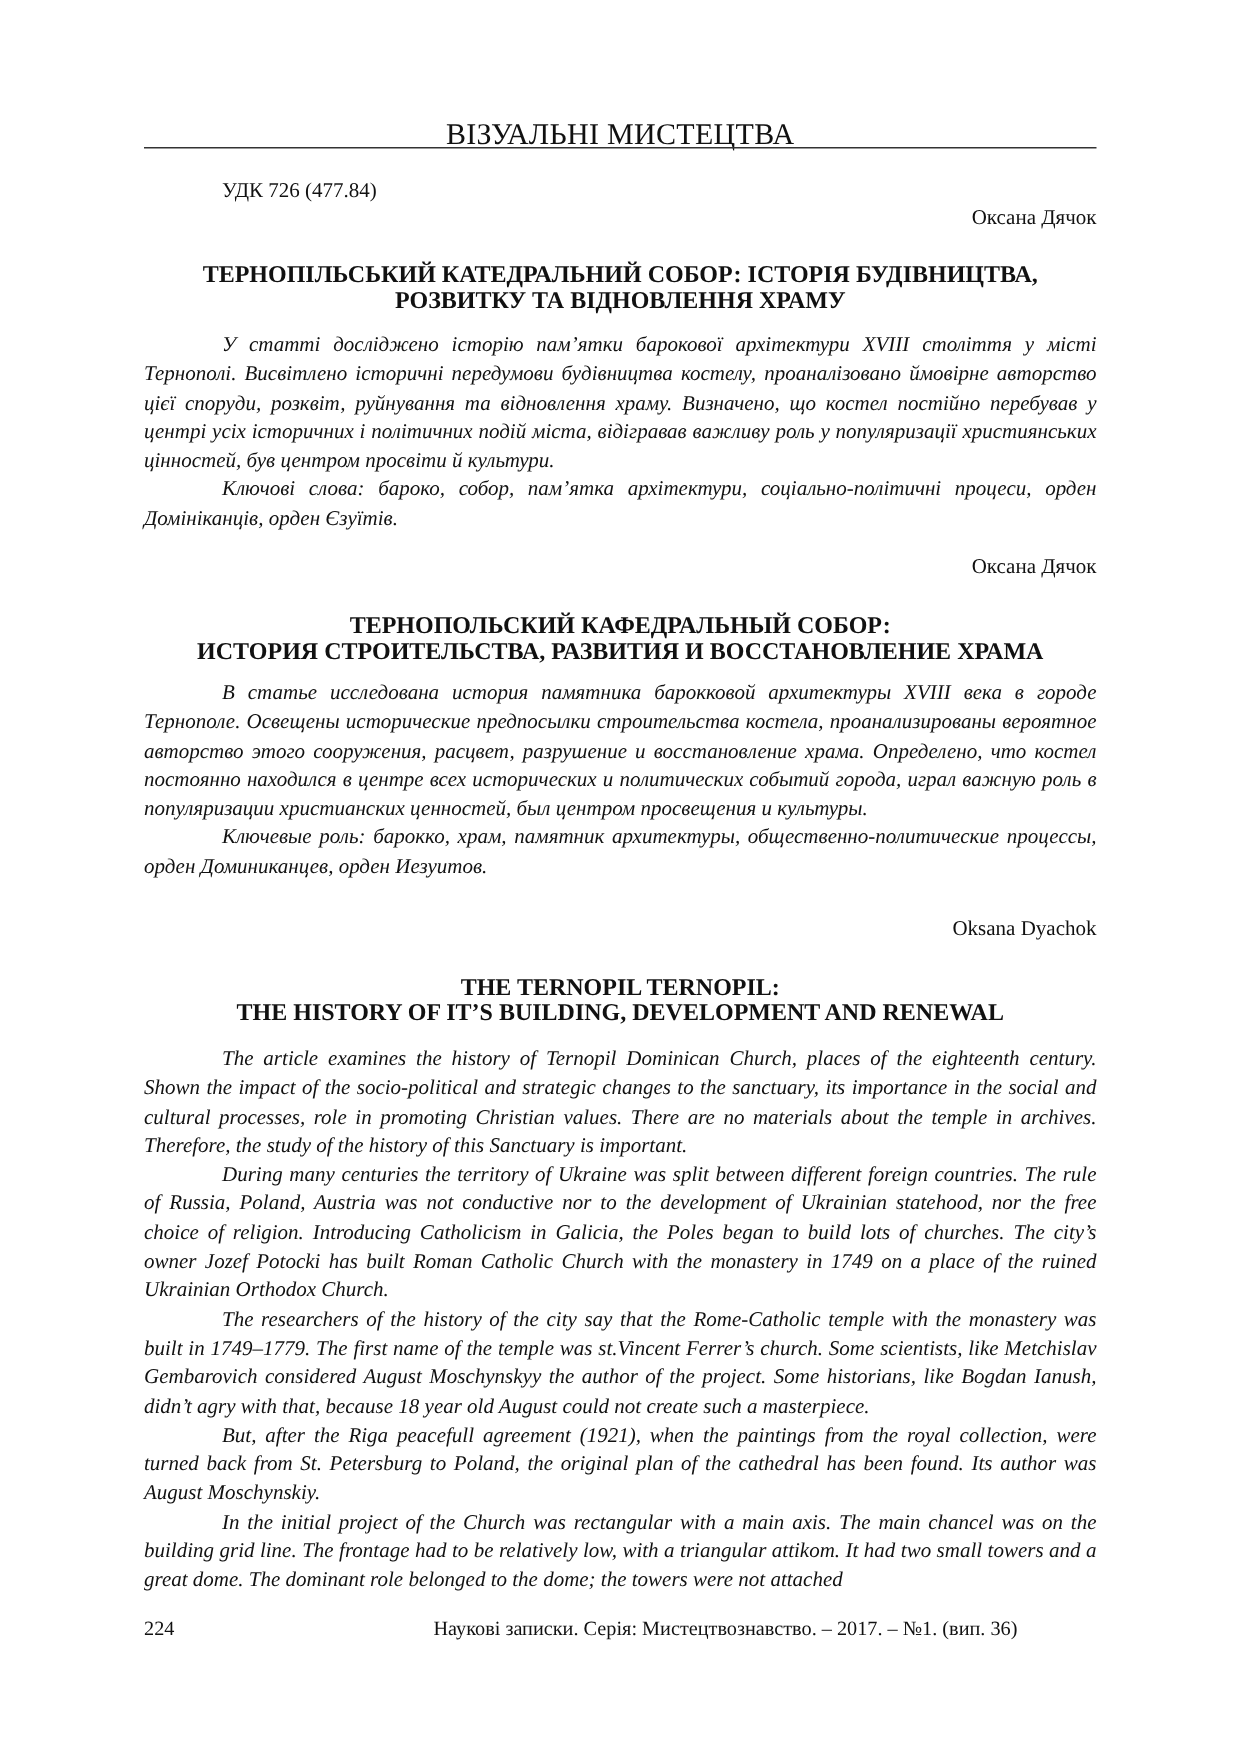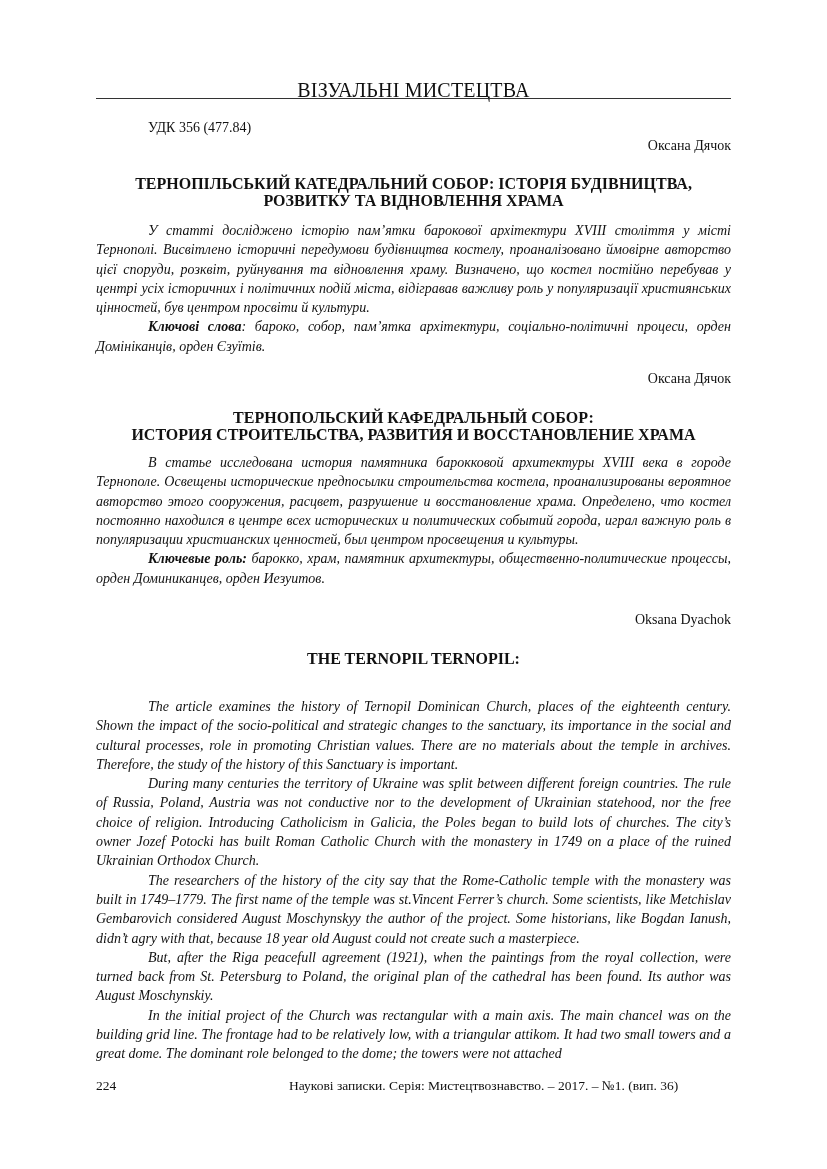--- a/index.html
+++ b/index.html
@@ -8,56 +8,57 @@
   .page { position:absolute; left:96px; top:0; width:635px; }
   .running-head { position:absolute; top:79px; left:0; width:635px; text-align:center;
                   font-size:20px; letter-spacing:0.2px; }
   .rule { position:absolute; top:98px; left:0; width:635px; height:0; border-top:1px solid #333; }
   .udk { position:absolute; top:120px; left:52px; font-size:14px; }
   .author { position:absolute; left:0; width:635px; text-align:right; font-size:14px; font-weight:normal; }
   .title { position:absolute; left:0; width:635px; text-align:center; font-size:16px; font-weight:bold; line-height:17px; }
   .abstract { position:absolute; left:0; width:635px; font-size:14px; font-style:italic;
               text-align:justify; line-height:19.3px; margin:0; }
   .abstract p { margin:0; text-indent:52px; text-align:justify; }
-  .kw-label { font-weight:bold; }
+  .kw-label { font-weight:normal; }
   .footer { position:absolute; top:1078px; left:0; width:635px; font-size:13.5px; }
   .footer .pnum { position:absolute; left:0; }
   .footer .journal { position:absolute; left:193px; white-space:nowrap; }
 </style>
 </head>
 <body>
 
 <div class="page">
   <div class="running-head">ВІЗУАЛЬНІ МИСТЕЦТВА</div>
   <div class="rule"></div>
-  <div class="udk">УДК 356 (477.84)</div>
+  <div class="udk">УДК 726 (477.84)</div>
 
   <div class="author" style="top:138px;">Оксана Дячок</div>
   <div class="title" style="top:175px;">
     <div>ТЕРНОПІЛЬСЬКИЙ КАТЕДРАЛЬНИЙ СОБОР: ІСТОРІЯ БУДІВНИЦТВА,</div>
-    <div>РОЗВИТКУ ТА ВІДНОВЛЕННЯ ХРАМА</div>
+    <div>РОЗВИТКУ ТА ВІДНОВЛЕННЯ ХРАМУ</div>
   </div>
   <div class="abstract" style="top:221px;">
     <p>У статті досліджено історію пам’ятки барокової архітектури XVIII століття у місті Тернополі. Висвітлено історичні передумови будівництва костелу, проаналізовано ймовірне авторство цієї споруди, розквіт, руйнування та відновлення храму. Визначено, що костел постійно перебував у центрі усіх історичних і політичних подій міста, відігравав важливу роль у популяризації християнських цінностей, був центром просвіти й культури.</p>
     <p><span class="kw-label">Ключові слова</span><span>: бароко, собор, пам’ятка архітектури, соціально-політичні процеси, орден Домініканців, орден Єзуїтів.</span></p>
   </div>
 
   <div class="author" style="top:371px;">Оксана Дячок</div>
   <div class="title" style="top:409px;">
     <div>ТЕРНОПОЛЬСКИЙ КАФЕДРАЛЬНЫЙ СОБОР:</div>
     <div>ИСТОРИЯ СТРОИТЕЛЬСТВА, РАЗВИТИЯ И ВОССТАНОВЛЕНИЕ ХРАМА</div>
   </div>
   <div class="abstract" style="top:453px;">
     <p>В статье исследована история памятника барокковой архитектуры XVIII века в городе Тернополе. Освещены исторические предпосылки строительства костела, проанализированы вероятное авторство этого сооружения, расцвет, разрушение и восстановление храма. Определено, что костел постоянно находился в центре всех исторических и политических событий города, играл важную роль в популяризации христианских ценностей, был центром просвещения и культуры.</p>
     <p><span class="kw-label">Ключевые роль:</span><span> барокко, храм, памятник архитектуры, общественно-политические процессы, орден Доминиканцев, орден Иезуитов.</span></p>
   </div>
 
   <div class="author" style="top:612px;">Oksana Dyachok</div>
   <div class="title" style="top:650px;">
     <div>THE TERNOPIL TERNOPIL:</div>
+    <div>THE HISTORY OF IT’S BUILDING, DEVELOPMENT AND RENEWAL</div>
   </div>
   <div class="abstract" style="top:697px;">
     <p>The article examines the history of Ternopil Dominican Church, places of the eighteenth century. Shown the impact of the socio-political and strategic changes to the sanctuary, its importance in the social and cultural processes, role in promoting  Christian values. There are no materials about the temple in archives. Therefore, the study of the history of this Sanctuary is important.</p>
     <p>During many centuries the territory of Ukraine was split between different foreign countries. The rule of Russia, Poland, Austria was not conductive nor to the development of Ukrainian statehood, nor the free choice of religion. Introducing Catholicism in Galicia, the Poles began to build lots of churches. The city’s owner Jozef Potocki has built Roman Catholic Church with the monastery in 1749 on a place of the ruined Ukrainian Orthodox Church.</p>
     <p>The researchers of the history of the city say that the Rome-Catholic temple with the monastery was built in 1749–1779. The first name of the temple was st.Vincent Ferrer’s church. Some scientists, like Metchislav Gembarovich considered August Moschynskyy the author of the project. Some historians, like Bogdan Ianush, didn’t agry with that, because 18 year old August could not create such a masterpiece.</p>
     <p>But, after the Riga peacefull agreement (1921), when the paintings from the royal collection, were turned back from St. Petersburg to Poland, the original plan of the cathedral has been found. Its author was August Moschynskiy.</p>
     <p>In the initial project of the Church was rectangular with a main axis. The main chancel was on the building grid line. The frontage had to be relatively low, with a triangular attikom. It had two small towers and a great dome. The dominant role belonged to the dome; the towers were not attached</p>
   </div>
 
   <div class="footer">

